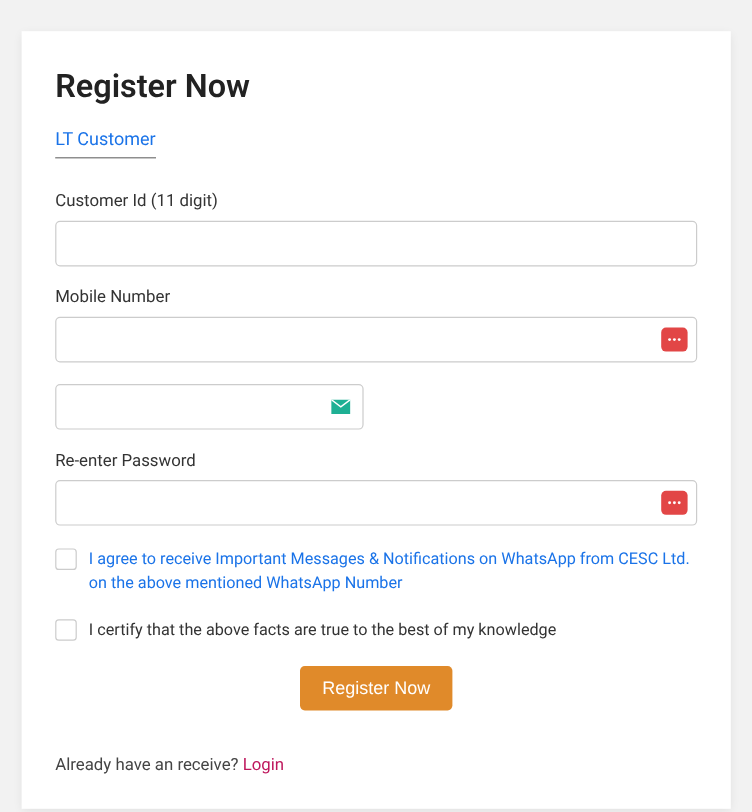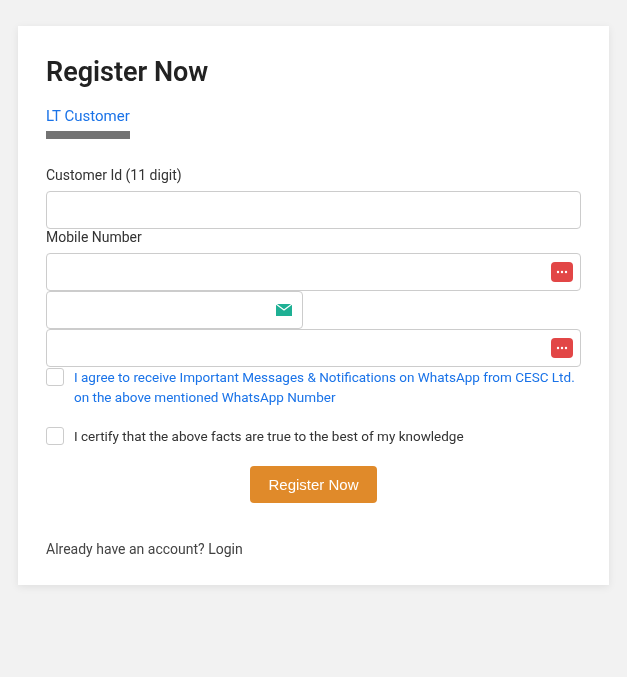--- a/index.html
+++ b/index.html
@@ -23,25 +23,26 @@
       font-size: 27px;
       font-weight: 600;
       color: #222;
       margin-bottom: 18px;
     }
     .tab {
       display: inline-block;
       color: #1a73e8;
       font-size: 15px;
       padding-bottom: 6px;
-      border-bottom: 8px solid #737373;
+      border-bottom: 1px solid #737373;
       margin-bottom: 28px;
       cursor: pointer;
     }
     .form-group {
+      margin-bottom: 18px;
     }
     .form-row {
       display: flex;
       gap: 32px;
       align-items: center;
     }
     .form-col {
       flex: 1;
     }
     label {
@@ -136,21 +137,21 @@
       border-radius: 4px;
       padding: 10px 18px;
       font-size: 15px;
       cursor: pointer;
     }
     .footer {
       font-size: 14px;
       color: #444;
     }
     .footer a {
-      color: #404040;
+      color: #be185d;
       text-decoration: none;
       cursor: pointer;
     }
   </style>
 </head>
 <body>
 
 <div class="card">
   <h1>Register Now</h1>
 
@@ -184,20 +185,21 @@
         <svg width="16" height="12" viewBox="0 0 16 12">
             <path d="M0 0h16v12H0z" fill="#1eb094"></path>
             <path d="M0 0l8 6 8-6" fill="none" stroke="#fff" stroke-width="1.2"></path>
           </svg>
       </div>
     </div>
   </div>
 
   <div class="form-row">
     <div class="form-col form-group">
+      <label>Re-enter Password</label>
       <div class="input-wrap">
         <input type="password" style="padding-right: 36px;">
         <div class="input-icon-inside red-badge">
           <svg width="12" height="8" viewBox="0 0 12 8">
               <circle cx="2" cy="4" r="1.2" fill="#fff"></circle>
               <circle cx="6" cy="4" r="1.2" fill="#fff"></circle>
               <circle cx="10" cy="4" r="1.2" fill="#fff"></circle>
             </svg>
         </div>
       </div>
@@ -212,15 +214,15 @@
   <div class="checkbox-row">
     <input type="checkbox" style="">
     <span class="checkbox-label normal">I certify that the above facts are true to the best of my knowledge</span>
   </div>
 
   <div class="submit-row">
     <button class="submit-btn">Register Now</button>
   </div>
 
   <div class="footer">
-    <span>Already have an account? </span><a>Login</a>
+    <span>Already have an receive? </span><a>Login</a>
   </div>
 </div>
 
 </body></html>

